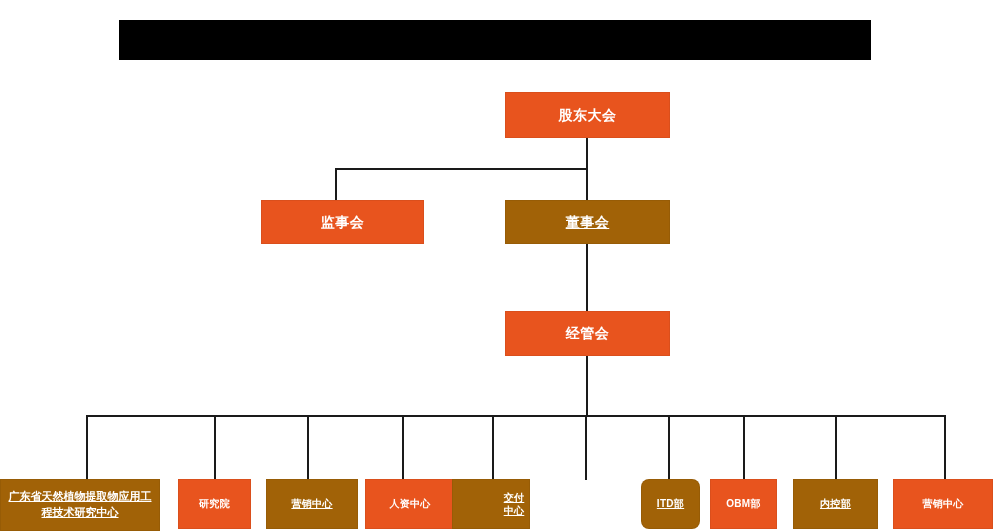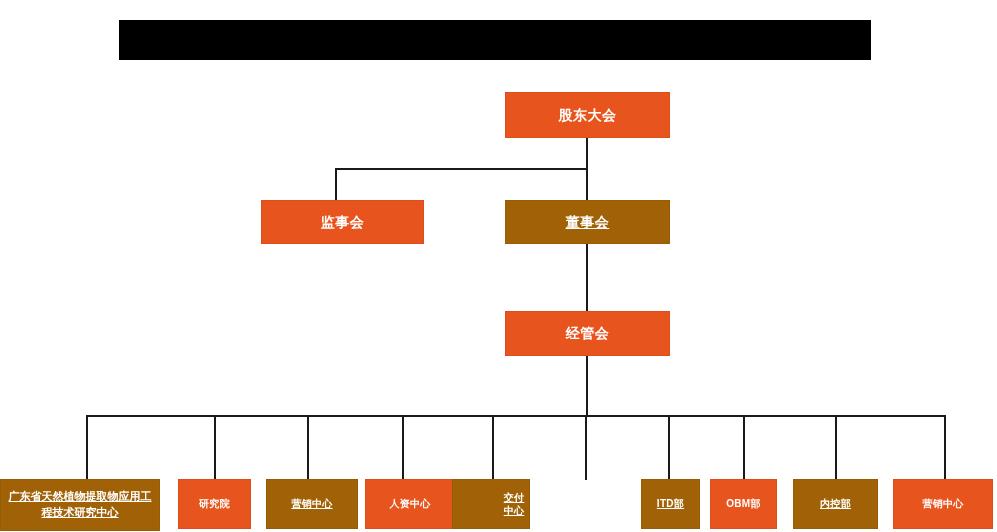--- a/index.html
+++ b/index.html
@@ -101,21 +101,21 @@
   </div>
   <div class="node light leaf" style="left:266px; top:479px; width:92px; height:50px;">
     <span>营销中心</span>
   </div>
   <div class="node dark leaf" style="left:365px; top:479px; width:90px; height:50px;">
     <span>人资中心</span>
   </div>
   <div class="node light leaf" style="left:452px; top:479px; width:78px; height:50px;padding-left:46px;">
     <span>交付中心</span>
   </div>
-  <div class="node light leaf" style="left:641px; top:479px; width:59px; height:50px;">
+  <div class="node light leaf" style="left:641px; top:479px; width:59px; height:50px;border-radius:8px;">
     <span>ITD部</span>
   </div>
   <div class="node light leaf" style="left:793px; top:479px; width:85px; height:50px;">
     <span>内控部</span>
   </div>
   <div class="node dark leaf" style="left:710px; top:479px; width:67px; height:50px;">
     <span>OBM部</span>
   </div>
   <div class="node dark leaf" style="left:893px; top:479px; width:100px; height:50px;">
     <span>营销中心</span>

